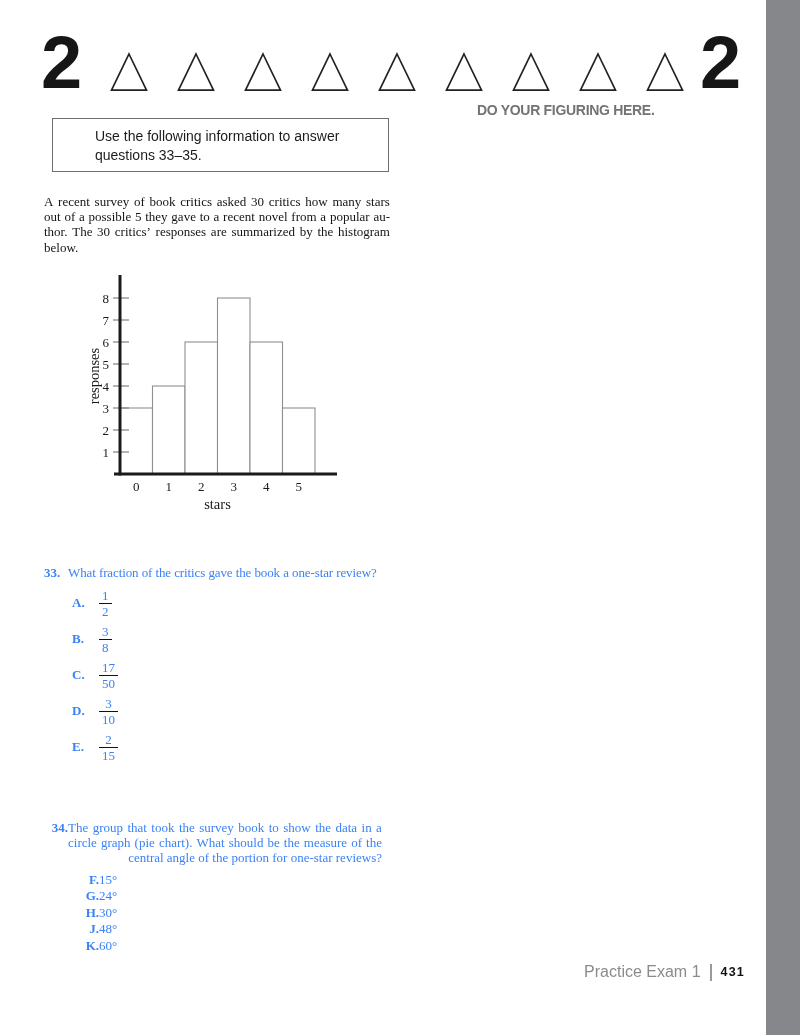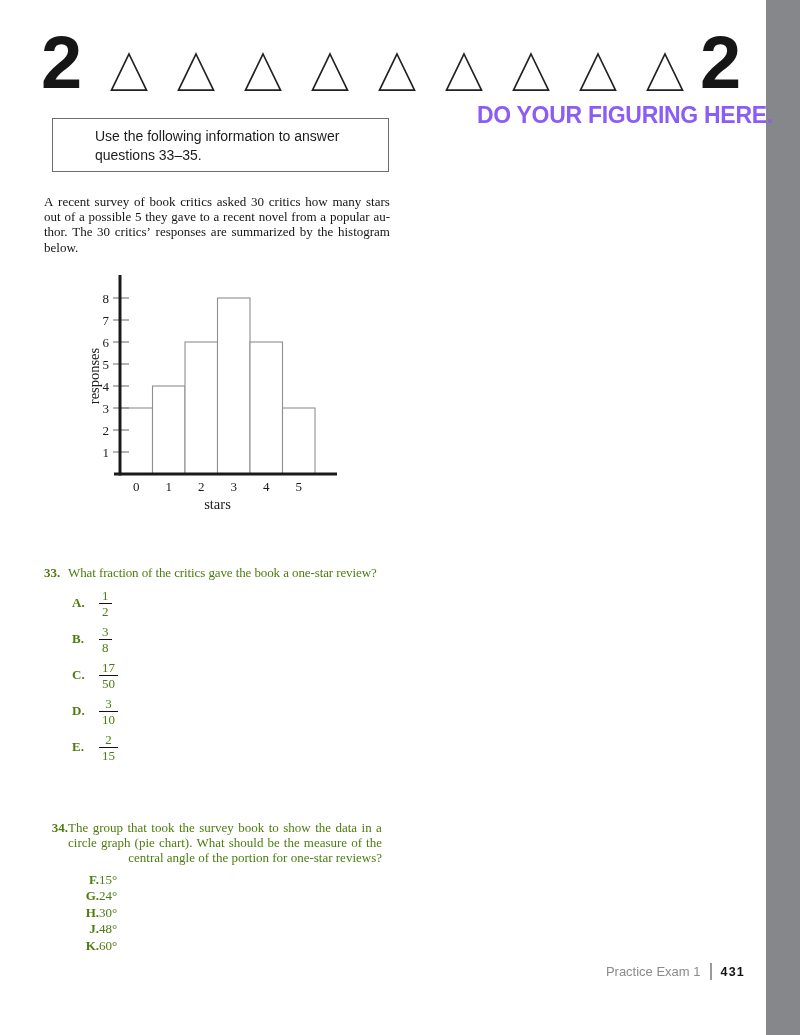--- a/index.html
+++ b/index.html
@@ -9,39 +9,39 @@
 
   
   .big-num{position:absolute;top:26px;font-family:"Liberation Sans",sans-serif;
            font-weight:800;font-size:74px;line-height:1;color:#161616;}
   .big-num.left{left:41px;}
   .big-num.right{left:700px;}
   .tri-row{position:absolute;left:109px;top:51px;display:flex;gap:27px;}
   .tri-row svg{display:block;}
 
   .figuring{position:absolute;left:477px;top:102px;font-family:"Liberation Sans",sans-serif;
-            font-weight:800;font-size:23px;letter-spacing:-0.3px;color:#8b5cf6;}
+            font-weight:800;font-size:14px;letter-spacing:-0.3px;color:#737373;}
 
   
   .info-box{position:absolute;left:46px;top:118px;width:337px;height:54px;
             border:1px solid #6e6e6e;box-sizing:border-box;
             font-family:"Liberation Sans",sans-serif;font-size:14px;line-height:19px;
             padding:8px 8px 0 42px;color:#1c1c1c;margin-left:6px;}
 
   
   .intro{position:absolute;left:44px;top:194px;width:346px;font-size:13px;line-height:15.2px;color:#141414;}
   .jflex{display:flex;justify-content:space-between;flex-wrap:nowrap;}
 
   
   .chart{position:absolute;left:85px;top:270px;}
   .chart text.tick{font-family:"Liberation Serif",serif;font-size:13px;fill:#1a1a1a;}
   .chart text.axis-label{font-family:"Liberation Serif",serif;font-size:14.5px;fill:#1a1a1a;}
 
   
-  .question{position:absolute;left:44px;color:#4d7c0f;font-size:13px;}
+  .question{position:absolute;left:44px;color:#3b82f6;font-size:13px;}
   .q33{top:565px;width:360px;}
   .q34{top:820px;width:346px;text-align:right;}
   .qhead{display:flex;line-height:15.2px;}
   .qnum{width:24px;font-weight:700;flex:0 0 24px;}
   .qtext{white-space:nowrap;letter-spacing:-0.1px;}
   .qlines{width:314px;}
 
   .opts33{margin-top:8px;}
   .opt33{display:flex;align-items:center;margin:0 0 6px 28px;height:30px;}
   .opt-letter{font-weight:700;width:27px;flex:0 0 27px;font-size:13px;}
@@ -50,21 +50,21 @@
   .frac .den{display:block;border-top:1px solid #111;padding:1px 3px 0;}
 
   .opts34{margin-top:6px;}
   .opt34{display:flex;margin-left:28px;line-height:16.6px;}
 
   
   .go-on{position:absolute;right:52px;top:938px;font-family:"Liberation Sans",sans-serif;
          font-weight:800;font-size:17px;letter-spacing:-0.3px;color:#141414;}
   .footer{position:absolute;right:55px;top:963px;display:flex;align-items:center;gap:9px;
           font-family:"Liberation Sans",sans-serif;}
-  .footer-label{color:#8b8b8b;font-size:13px;padding-left:44px;}
+  .footer-label{color:#8b8b8b;font-size:16px;padding-left:44px;}
   .footer-divider{width:2px;height:17px;background:#9a9a9a;}
   .footer-page{font-weight:700;font-size:12.5px;letter-spacing:1.2px;color:#111;}
 </style>
 </head>
 <body>
 
 <div class="page">
   <div class="gray-strip"></div>
 
   <div class="big-num left">2</div>

